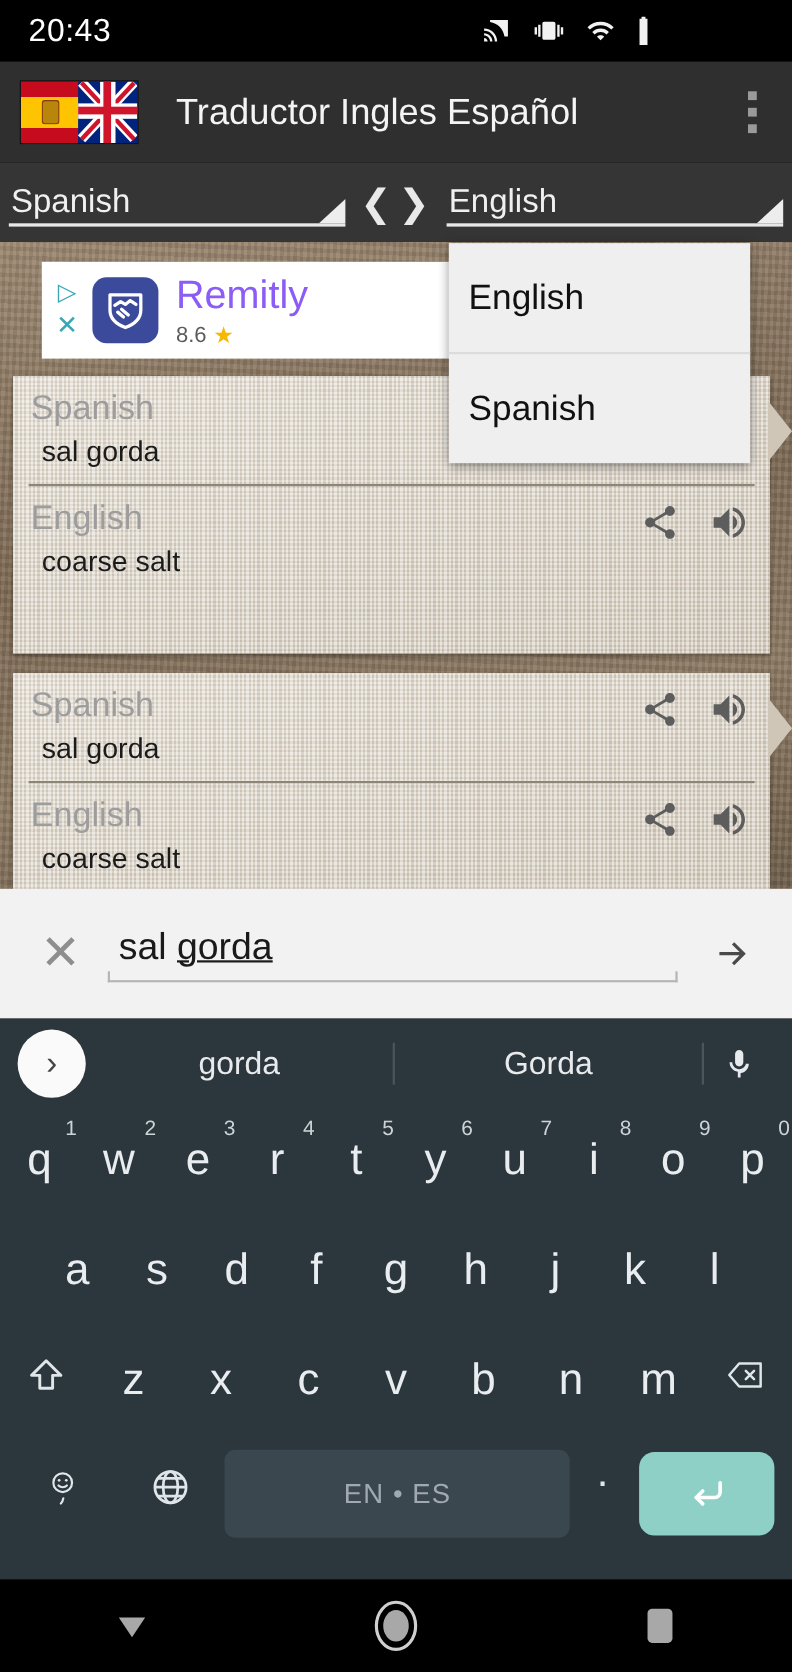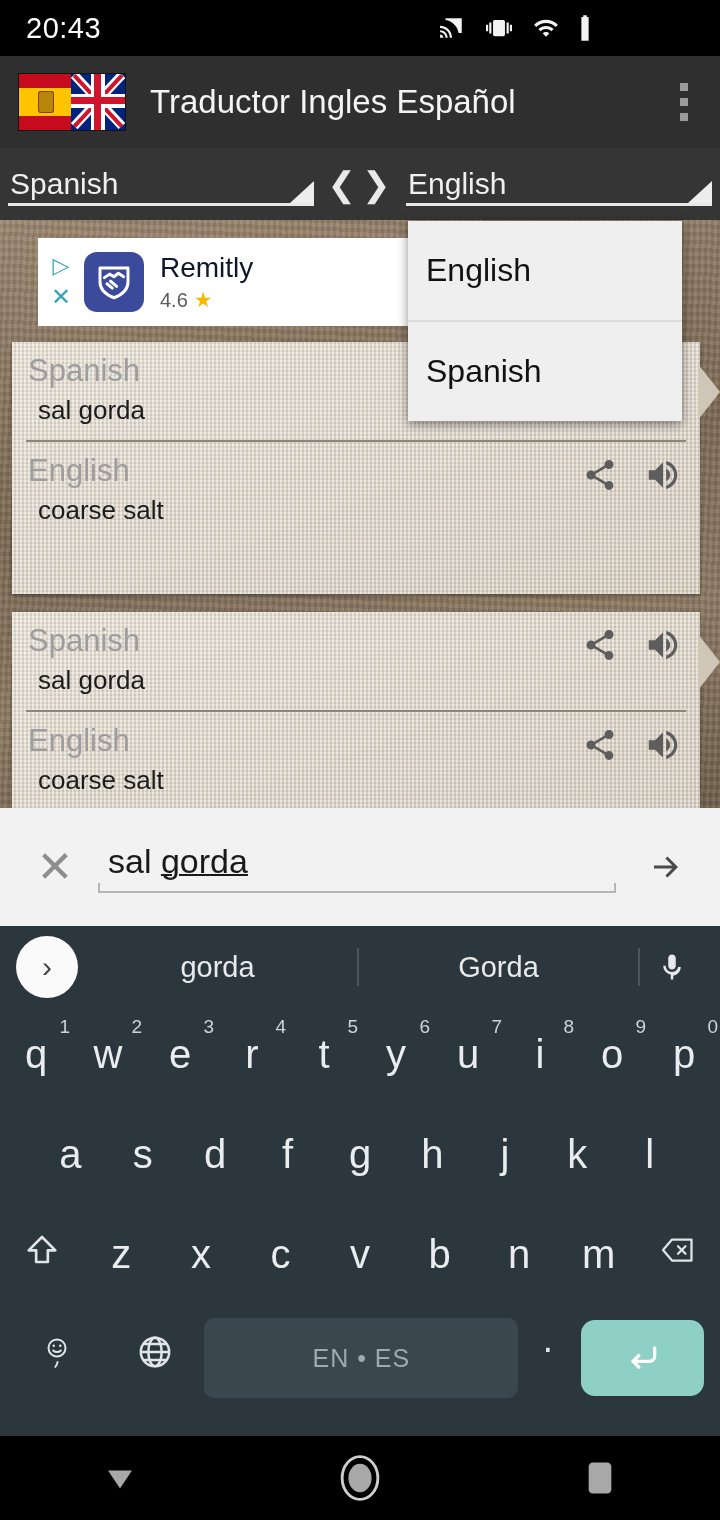--- a/index.html
+++ b/index.html
@@ -46,21 +46,21 @@
   .uk-d2 { width: 130%; height: 9px; background: #fff; top: 22px; left: -15%;
     transform: rotate(-47deg); }
   .uk-d1r { width: 130%; height: 4px; background: #cf142b; top: 25px; left: -15%;
     transform: rotate(47deg); }
   .uk-d2r { width: 130%; height: 4px; background: #cf142b; top: 25px; left: -15%;
     transform: rotate(-47deg); }
   .uk-hw { width: 100%; height: 14px; background: #fff; top: 20px; left: 0; }
   .uk-vw { height: 100%; width: 14px; background: #fff; left: 20px; top: 0; }
   .uk-hr { width: 100%; height: 7px; background: #cf142b; top: 23px; left: 0; }
   .uk-vr { height: 100%; width: 7px; background: #cf142b; left: 23px; top: 0; }
-  .app-title { color: #f4f4f4; font-size: 33px; margin-left: 24px; white-space: nowrap; }
+  .app-title { color: #f4f4f4; font-size: 33px; margin-left: 34px; white-space: nowrap; }
   .overflow { margin-left: auto; width: 44px; height: 60px; display: flex;
     flex-direction: column; align-items: center; justify-content: center; gap: 7px; }
   .overflow span { width: 8px; height: 8px; background: #9a9a9a; display: block; }
 
   
   .langbar {
     position: absolute; left: 0; top: 148px; width: 720px; height: 72px;
     background: #353535; display: flex; align-items: center;
   }
   .spinner { position: relative; height: 72px; display: flex; align-items: center; }
@@ -93,21 +93,21 @@
   }
   .ad-left { width: 46px; height: 88px; display: flex; flex-direction: column;
     align-items: center; justify-content: center; gap: 8px; }
   .ad-adchoice { color: #3aa7b5; font-size: 22px; line-height: 1; }
   .ad-close { color: #3aa7b5; font-size: 24px; line-height: 1; }
   .ad-logo {
     width: 60px; height: 60px; border-radius: 13px; background: #3c4a9b;
     display: flex; align-items: center; justify-content: center; flex: none;
   }
   .ad-body { margin-left: 16px; }
-  .ad-title { font-size: 28px; color: #0f172a; font-weight: 400; }
+  .ad-title { font-size: 36px; color: #8b5cf6; font-weight: 400; }
   .ad-rating { font-size: 20px; color: #5b5b5b; margin-top: 4px; display: flex; align-items: center; gap: 6px; }
   .star { color: #f6b800; font-size: 21px; }
 
   
   .card {
     position: absolute; left: 12px; width: 688px;
     background-color: #d8d0c4;
     background-image:
       repeating-linear-gradient(90deg, rgba(255,255,255,.35) 0 2px, rgba(150,135,115,.12) 2px 4px),
       repeating-linear-gradient(0deg, rgba(255,255,255,.25) 0 2px, rgba(150,135,115,.10) 2px 4px),
@@ -281,21 +281,21 @@
       <div class="ad-logo">
         <svg width="42" height="42" viewBox="0 0 24 24" fill="none" stroke="#fff" stroke-width="1.7" stroke-linecap="round" stroke-linejoin="round">
           <path d="M4 4h16v8c0 5-4 7.5-8 9-4-1.5-8-4-8-9V4z"></path>
           <path d="M6.5 9.5l3-2 2.5 1.5 2.5-2 3 2"></path>
           <path d="M8 13l3 2.5M10 11.5l3.5 3"></path>
         </svg>
       </div>
       <div class="ad-body">
         <div class="ad-title">Remitly</div>
         <div class="ad-rating">
-          <span>4.6</span>
+          <span>8.6</span>
           <span class="star">★</span>
         </div>
       </div>
     </div>
 
     <div class="card" id="card1">
       <div class="ribbon-tip"></div>
       <div class="row">
         <div class="lang">Spanish</div>
         <div class="val">sal gorda</div>

